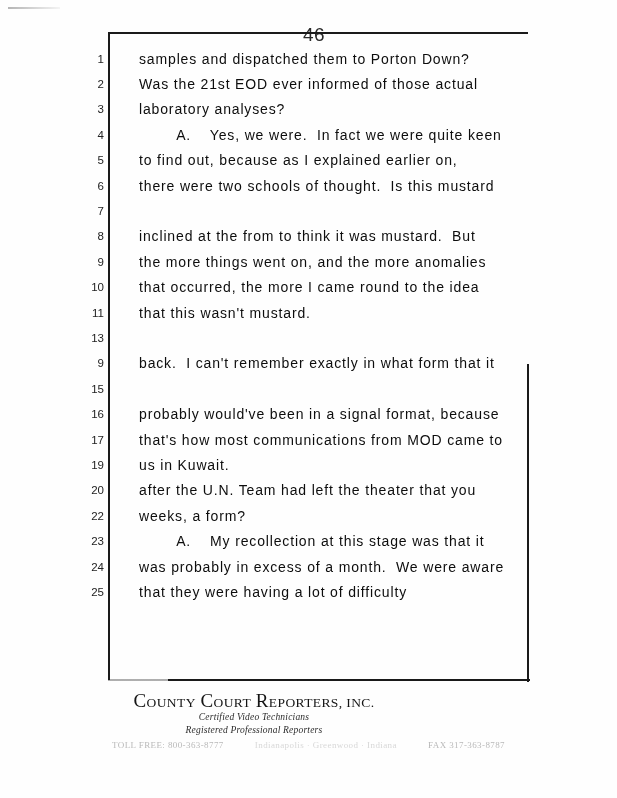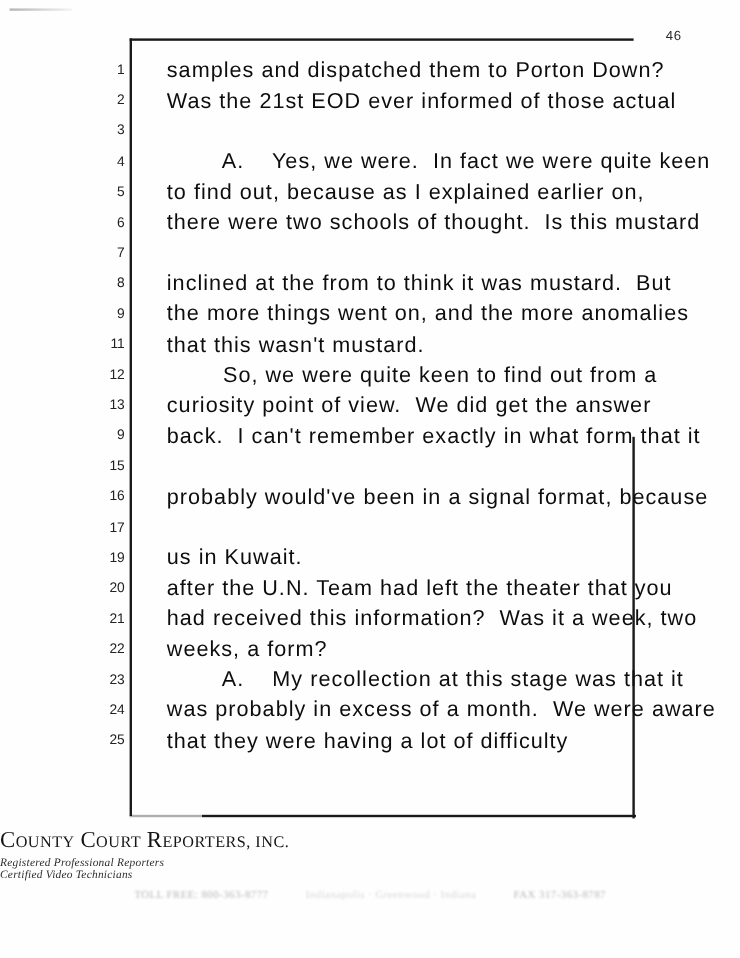--- a/index.html
+++ b/index.html
@@ -68,24 +68,24 @@
         #1a1a1a 60px,
         #1a1a1a 100%);
   }
 
   
   .page-number {
     position: absolute;
     left: 0;
     top: 24px;
     width: 568px;
-    text-align: right;
+    text-align: center;
     padding-left: 60px;
     box-sizing: border-box;
-    font-size: 11px;
+    font-size: 19px;
     letter-spacing: 0.5px;
     color: #2a2a2a;
   }
 
   
   .lines {
     position: absolute;
     left: 108px;
     top: 46px;
     width: 420px;
@@ -100,34 +100,34 @@
     position: absolute;
     left: -20px;
     width: 16px;
     text-align: right;
     font-size: 11.5px;
     color: #222222;
     letter-spacing: 0px;
   }
   .line-text {
     padding-left: 31px;
-    font-size: 18px;
+    font-size: 14px;
     letter-spacing: 0.85px;
     white-space: pre;
     color: #0d0d0d;
     font-weight: 500;
   }
 
   
   .footer {
     position: absolute;
     left: 0;
     top: 690px;
     width: 508px;
-    text-align: left;
+    text-align: center;
   }
   .reporter-name {
     font-family: "Liberation Serif", serif;
     font-size: 17px;
     letter-spacing: 0.4px;
     color: #141414;
     white-space: nowrap;
   }
   .reporter-name .cap {
     font-size: 19px;
@@ -187,20 +187,21 @@
       <div class="line-row">
         <span class="line-no">1</span>
         <span class="line-text">samples and dispatched them to Porton Down?</span>
       </div>
       <div class="line-row">
         <span class="line-no">2</span>
         <span class="line-text">Was the 21st EOD ever informed of those actual</span>
       </div>
       <div class="line-row">
         <span class="line-no">3</span>
+        <span class="line-text">laboratory analyses?</span>
       </div>
       <div class="line-row">
         <span class="line-no">4</span>
         <span class="line-text">        A.    Yes, we were.  In fact we were quite keen</span>
       </div>
       <div class="line-row">
         <span class="line-no">5</span>
         <span class="line-text">to find out, because as I explained earlier on,</span>
       </div>
       <div class="line-row">
@@ -212,56 +213,52 @@
       </div>
       <div class="line-row">
         <span class="line-no">8</span>
         <span class="line-text">inclined at the from to think it was mustard.  But</span>
       </div>
       <div class="line-row">
         <span class="line-no">9</span>
         <span class="line-text">the more things went on, and the more anomalies</span>
       </div>
       <div class="line-row">
+        <span class="line-no">10</span>
+        <span class="line-text">that occurred, the more I came round to the idea</span>
+      </div>
+      <div class="line-row">
         <span class="line-no">11</span>
         <span class="line-text">that this wasn't mustard.</span>
       </div>
       <div class="line-row">
-        <span class="line-no">12</span>
-        <span class="line-text">        So, we were quite keen to find out from a</span>
-      </div>
-      <div class="line-row">
         <span class="line-no">13</span>
-        <span class="line-text">curiosity point of view.  We did get the answer</span>
       </div>
       <div class="line-row">
         <span class="line-no">9</span>
         <span class="line-text">back.  I can't remember exactly in what form that it</span>
       </div>
       <div class="line-row">
         <span class="line-no">15</span>
       </div>
       <div class="line-row">
         <span class="line-no">16</span>
         <span class="line-text">probably would've been in a signal format, because</span>
       </div>
       <div class="line-row">
         <span class="line-no">17</span>
+        <span class="line-text">that's how most communications from MOD came to</span>
       </div>
       <div class="line-row">
         <span class="line-no">19</span>
         <span class="line-text">us in Kuwait.</span>
       </div>
       <div class="line-row">
         <span class="line-no">20</span>
         <span class="line-text">after the U.N. Team had left the theater that you</span>
-      </div>
-      <div class="line-row">
-        <span class="line-no">21</span>
-        <span class="line-text">had received this information?  Was it a week, two</span>
       </div>
       <div class="line-row">
         <span class="line-no">22</span>
         <span class="line-text">weeks, a form?</span>
       </div>
       <div class="line-row">
         <span class="line-no">23</span>
         <span class="line-text">        A.    My recollection at this stage was that it</span>
       </div>
       <div class="line-row">
@@ -273,22 +270,22 @@
         <span class="line-text">that they were having a lot of difficulty</span>
       </div>
     </div>
 
   <div class="footer">
     <div class="reporter-name">
       <span class="cap">C</span><span class="smallcap">OUNTY</span>
       <span class="cap">C</span><span class="smallcap">OURT</span>
       <span class="cap">R</span><span class="smallcap">EPORTERS</span><span class="smallcap">, INC.</span>
     </div>
+    <div class="reporter-sub second">Certified Video Technicians</div>
     <div class="reporter-sub">Registered Professional Reporters</div>
-    <div class="reporter-sub second">Certified Video Technicians</div>
 
     <div class="footer-contact">
       <span>TOLL FREE: 800-363-8777</span>
       <span class="mid">Indianapolis · Greenwood · Indiana</span>
       <span>FAX 317-363-8787</span>
     </div>
   </div>
 
 </div>
 

